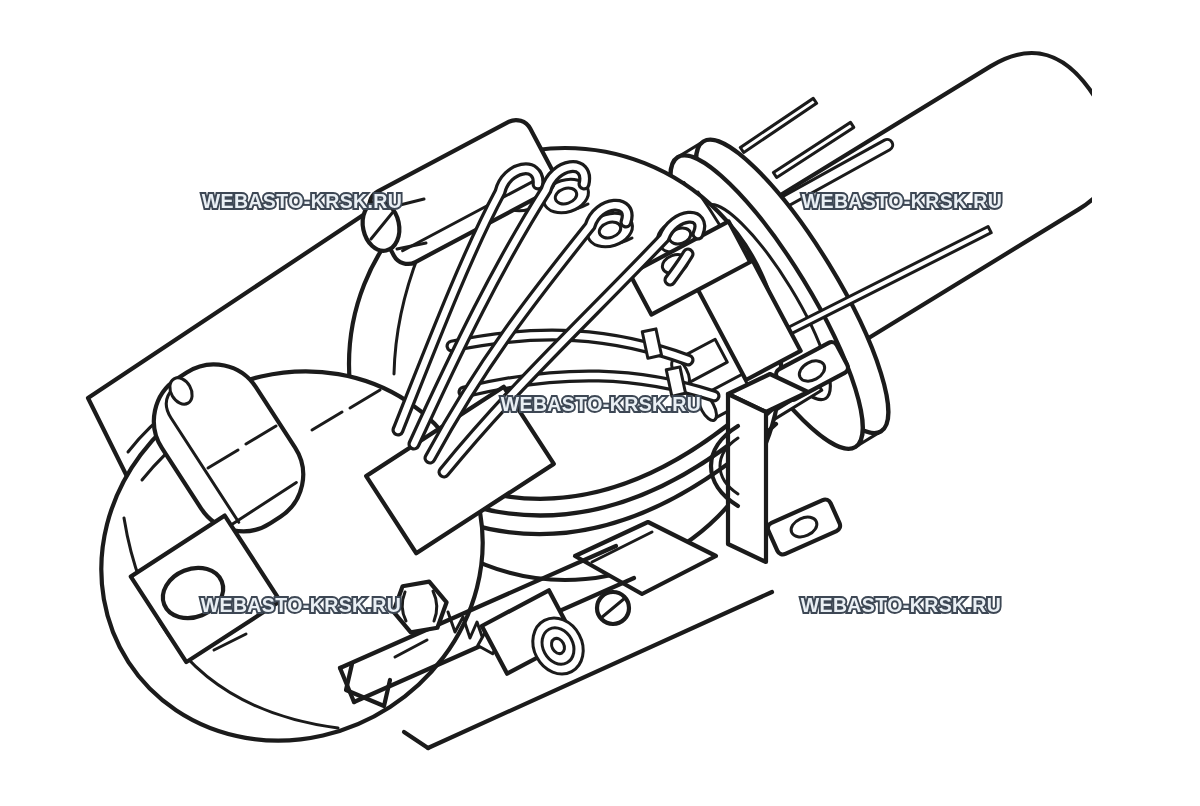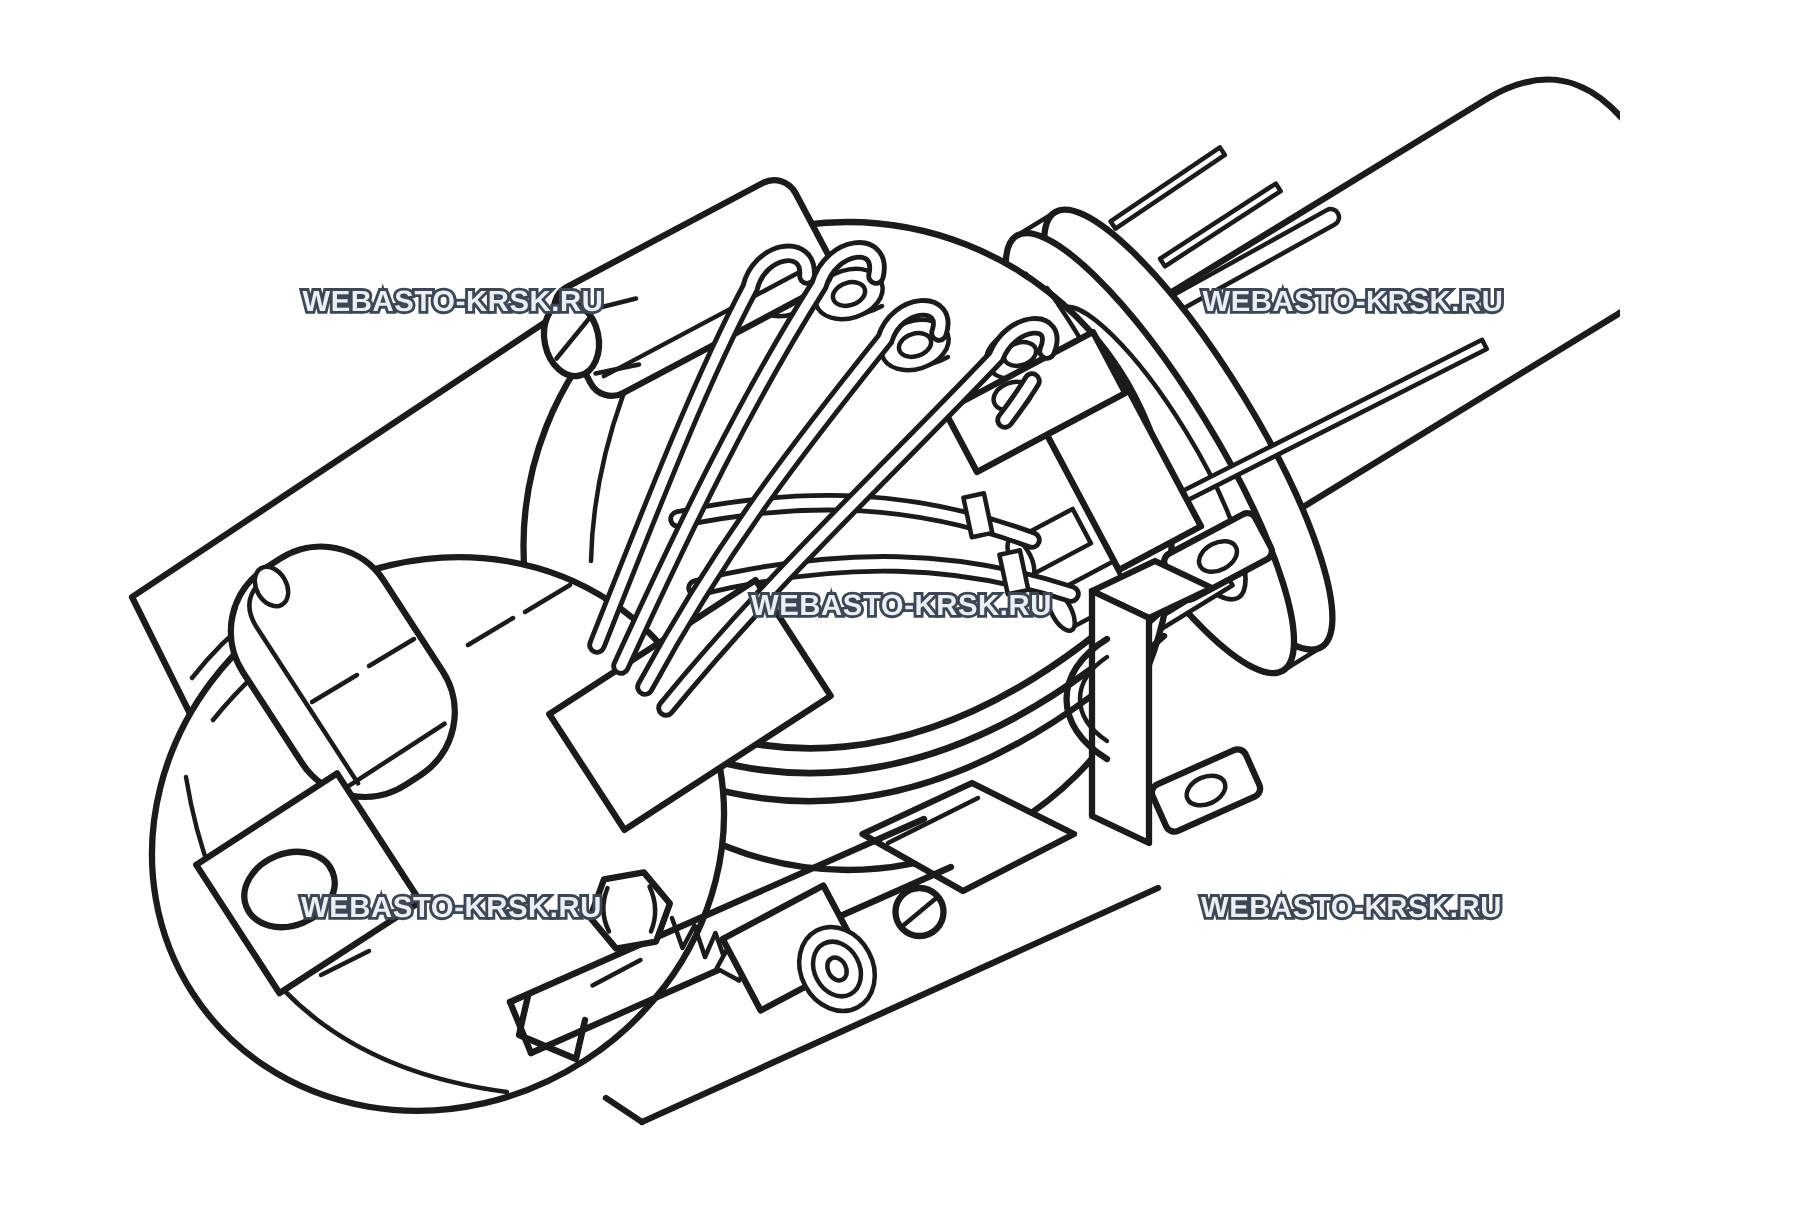--- a/index.html
+++ b/index.html
@@ -1,17 +1,17 @@
 <!DOCTYPE html>
 <html style="--line: #1b1b1b; --wmfill: #e9eff4; --wmline: #3d4754; --bg: #ffffff;"><head>
 <meta charset="utf-8">
 <style>
   html,body{margin:0;padding:0;background:#fff;}
   .stage{position:relative;width:1080px;height:806px;background:var(--bg,#ffffff);overflow:hidden;
-         font-family:"Liberation Sans",sans-serif;}
+         font-family:"Liberation Sans",sans-serif;padding-left:12px;}
   svg{position:absolute;left:0;top:0;}
   .ln{fill:none;stroke:var(--line,#1b1b1b);stroke-width:4.2;stroke-linecap:round;stroke-linejoin:round;}
   .fw{fill:#ffffff;stroke:var(--line,#1b1b1b);stroke-width:4.2;stroke-linecap:round;stroke-linejoin:round;}
   .thin{stroke-width:3;}
   .wireB{fill:none;stroke:var(--line,#1b1b1b);stroke-width:13;stroke-linecap:round;}
   .wireW{fill:none;stroke:#ffffff;stroke-width:6.5;stroke-linecap:round;}
   .bandB{fill:none;stroke:var(--line,#1b1b1b);stroke-width:21;stroke-linecap:round;}
   .bandW{fill:none;stroke:#ffffff;stroke-width:12;stroke-linecap:round;}
   .wm{font:700 19.5px "Liberation Sans",sans-serif;letter-spacing:.4px;
       fill:var(--wmfill,#e9eff4);stroke:var(--wmline,#3d4754);stroke-width:3.8px;

